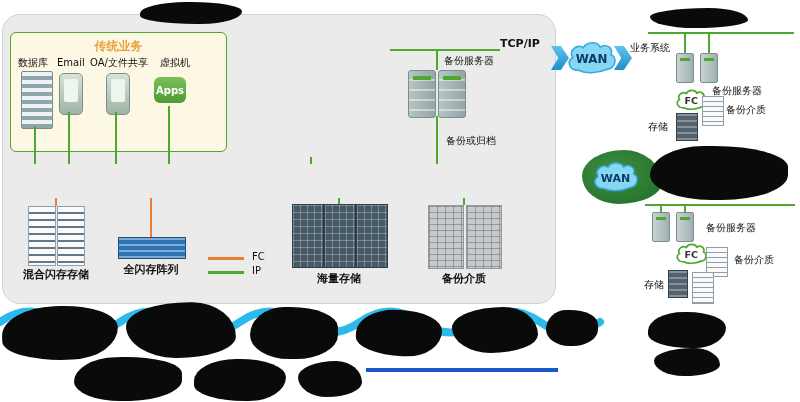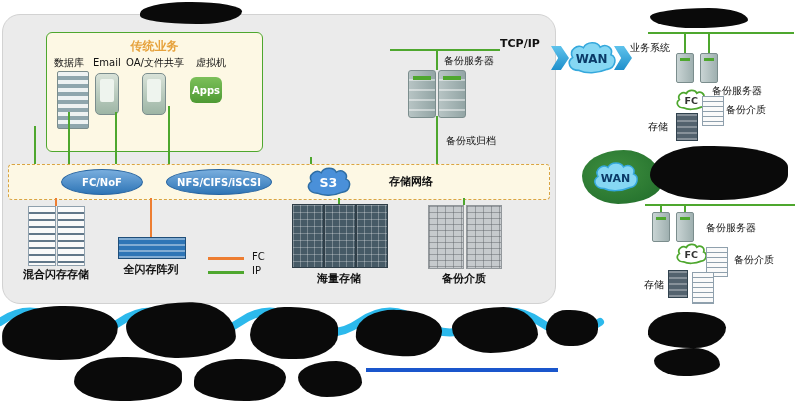--- a/index.html
+++ b/index.html
@@ -1,20 +1,20 @@
 <!DOCTYPE html>
 <html><head>
 <meta charset="utf-8">
 <style>
   html,body{margin:0;padding:0;background:#fff;}
   .stage{position:relative;width:800px;height:402px;background:#fff;overflow:hidden;
          font-family:"DejaVu Sans",sans-serif;}
   .a{position:absolute;}
   .main-panel{background:#ebebeb;border:1px solid #d2d2d2;border-radius:18px;}
-  .cream{background:#fdf8e4;border:1px solid #4ea72e;border-radius:6px;margin-left:36px;}
+  .cream{background:#fdf8e4;border:1px solid #4ea72e;border-radius:6px;}
   .band{background:#fdf8e4;border:1px dashed #d9a441;border-radius:4px;}
   .panel-title{font-weight:bold;font-size:12px;color:#e6a23c;text-align:center;white-space:nowrap;}
   .lbl{font-size:10px;line-height:1.2;color:#111;white-space:nowrap;}
   .lbl.c{text-align:center;}
   .lbl.b{font-weight:bold;font-size:11px;}
   .vline{width:2px;background:#4ea72e;}
   .vline.orange{background:#ed7d31;}
   .hline{height:2px;background:#4ea72e;}
   .legend-line{height:3px;}
   .ellipse{border-radius:50%;background:linear-gradient(180deg,#79aede,#2e75b6);border:1px solid #2563a0;
@@ -86,29 +86,20 @@
   <div class="a tower" style="left:438px;top:70px"></div>
 
   <div class="a vline" style="left:34px;top:126px;height:38px"></div>
   <div class="a vline" style="left:68px;top:112px;height:52px"></div>
   <div class="a vline" style="left:115px;top:112px;height:52px"></div>
   <div class="a vline" style="left:168px;top:106px;height:58px"></div>
   <div class="a vline" style="left:310px;top:157px;height:7px"></div>
   <div class="a vline" style="left:436px;top:116px;height:48px"></div>
   <div class="a lbl" style="left:446px;top:135px">备份或归档</div>
 
-  <div class="a band" style="left:8px;top:164px;width:540px;height:34px">
-    <div class="a ellipse" style="left:52px;top:4px;width:80px;height:24px">FC/NoF</div>
-    <div class="a ellipse" style="left:157px;top:4px;width:104px;height:24px">NFS/CIFS/iSCSI</div>
-    <svg class="a" style="left:292px;top:0;width:54px;height:34px" viewBox="0 0 100 70">
-      <path d="M28 58 C10 58 4 42 16 34 C8 20 26 8 36 16 C42 4 62 4 67 15 C78 7 92 17 87 29 C99 33 96 54 80 56 C62 64 40 64 28 58 Z" fill="#4a90d9" stroke="#2e6da4" stroke-width="3"></path>
-      <text x="51" y="45" text-anchor="middle" font-size="26" font-weight="bold" fill="#ffffff">S3</text>
-    </svg>
-    <div class="a lbl b" style="left:380px;top:10px">存储网络</div>
-  </div>
 
   <div class="a vline orange" style="left:55px;top:198px;height:8px"></div>
   <div class="a vline orange" style="left:150px;top:198px;height:39px"></div>
   <div class="a vline" style="left:338px;top:198px;height:6px"></div>
   <div class="a vline" style="left:463px;top:198px;height:7px"></div>
 
   <div class="a white-cab" style="left:28px;top:206px"></div>
   <div class="a white-cab" style="left:57px;top:206px"></div>
   <div class="a lbl c b" style="left:6px;top:268px;width:100px">混合闪存存储</div>
 

